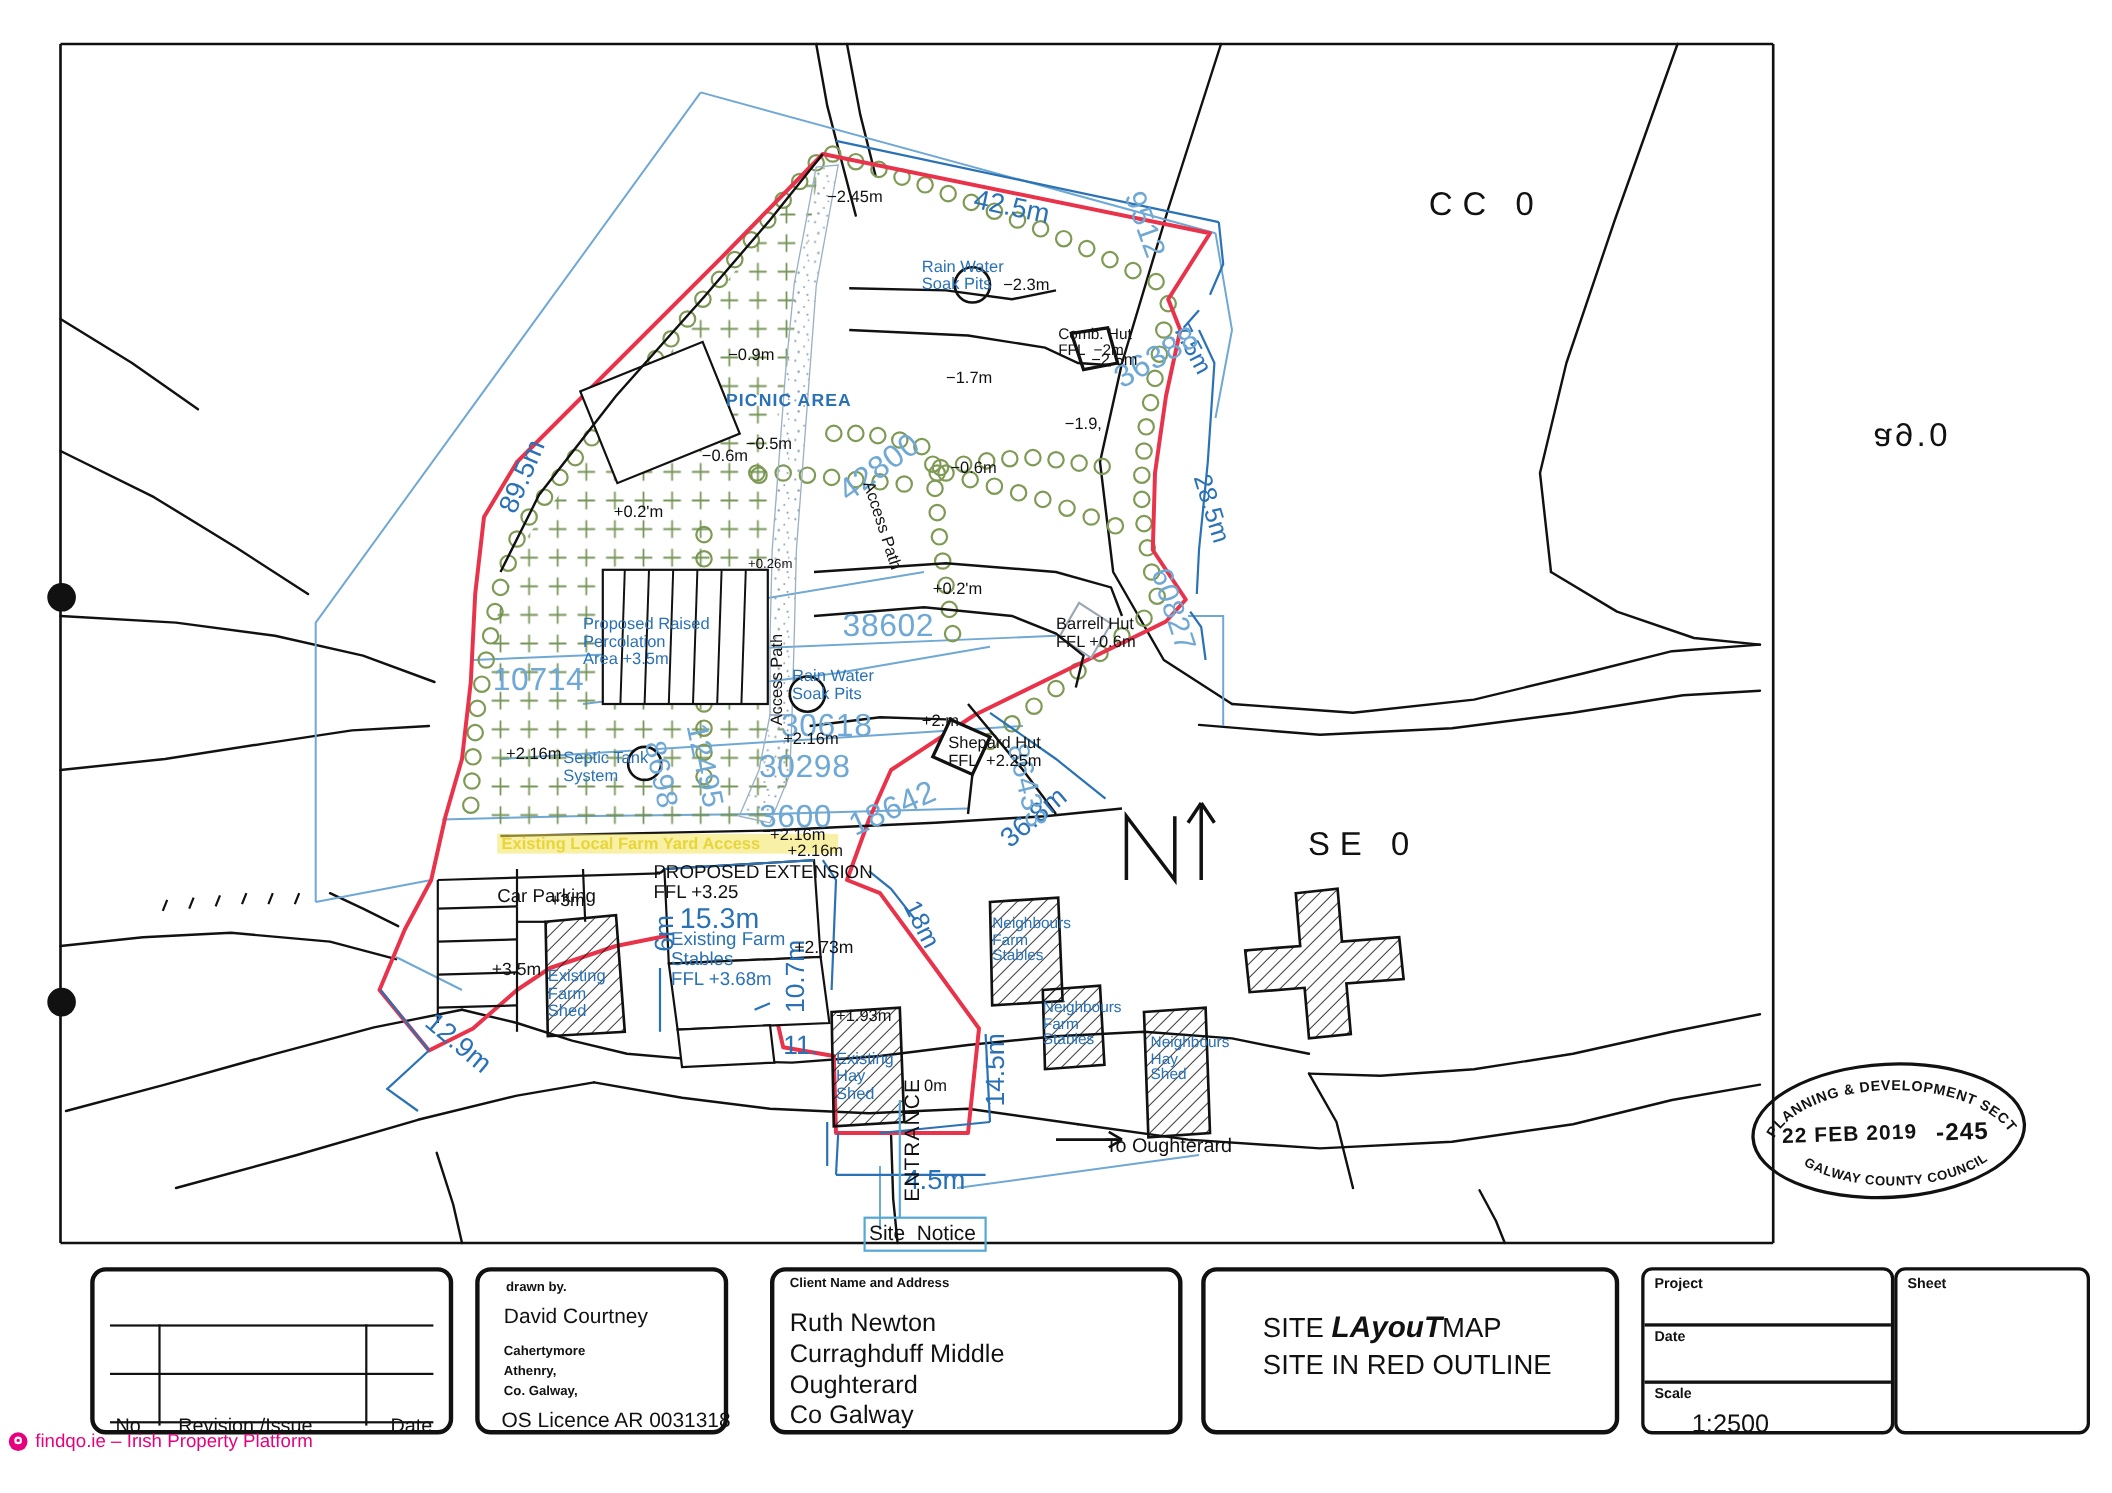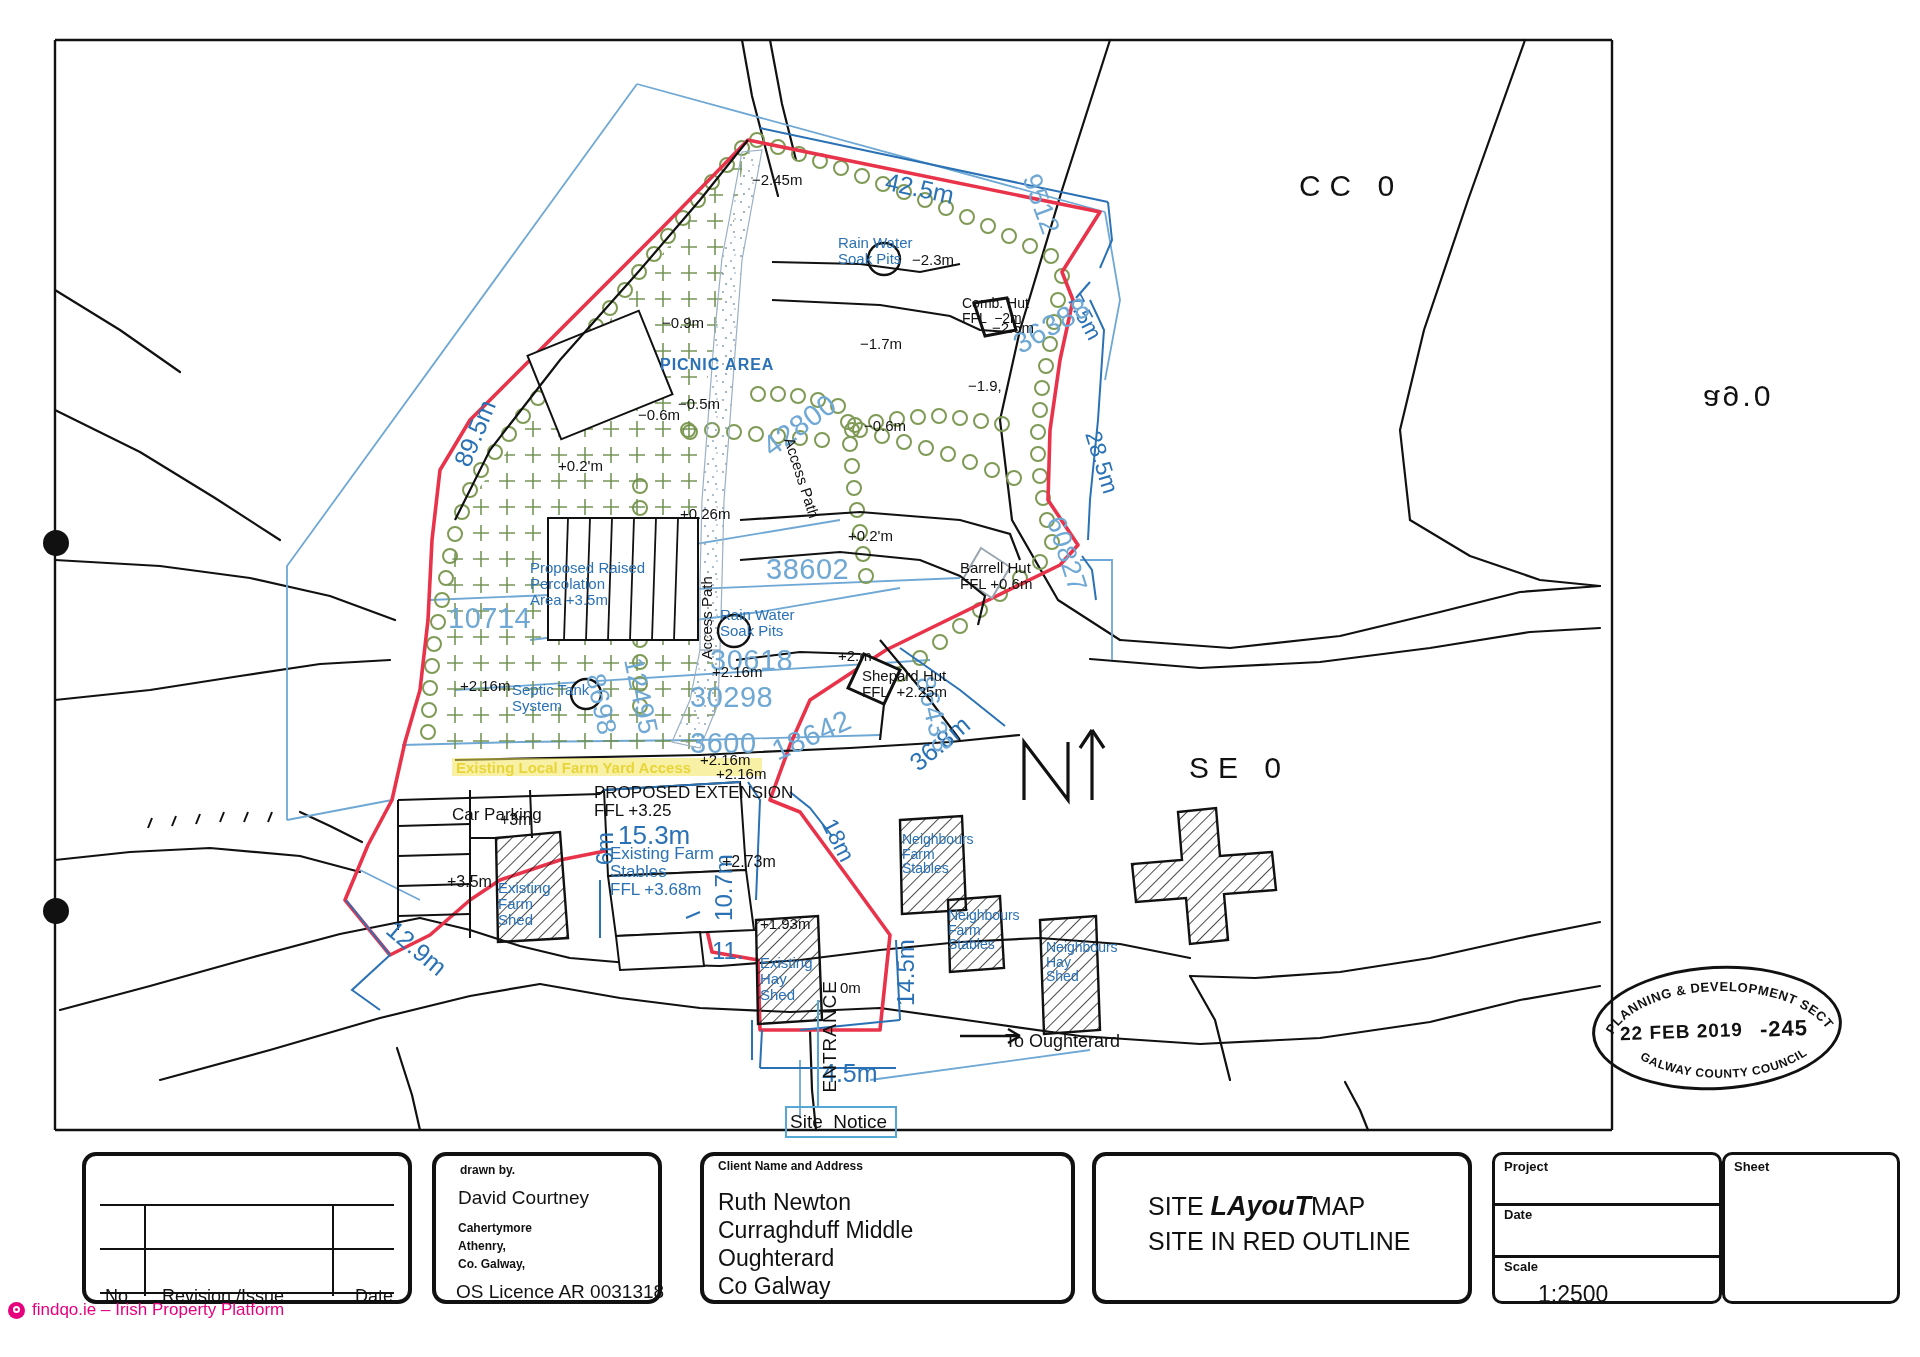--- a/index.html
+++ b/index.html
@@ -501,21 +501,21 @@
 <div class="lbl blk" style="left:862px;top:668px;font-size:15px;">Shepard Hut<br>FFL  +2.25m</div>
 <div class="lbl blue" style="left:902px;top:832px;font-size:14px;">Neighbours<br>Farm<br>Stables</div>
 <div class="lbl blue" style="left:948px;top:908px;font-size:14px;">Neighbours<br>Farm<br>Stables</div>
 <div class="lbl blue" style="left:1046px;top:940px;font-size:14px;">Neighbours<br>Hay<br>Shed</div>
 
 <div class="lbl blk" style="left:752px;top:172px;font-size:15px;">−2.45m</div>
 <div class="lbl blk" style="left:662px;top:315px;font-size:15px;">−0.9m</div>
 <div class="lbl blk" style="left:678px;top:380px;font-size:15px;margin-top:16px;">−0.5m</div>
 <div class="lbl blk" style="left:638px;top:407px;font-size:15px;">−0.6m</div>
 <div class="lbl blk" style="left:558px;top:458px;font-size:15px;">+0.2'm</div>
-<div class="lbl blk" style="left:680px;top:506px;font-size:15px;">+0.26m</div>
+<div class="lbl blk" style="left:680px;top:506px;font-size:12px;">+0.26m</div>
 <div class="lbl blk" style="left:848px;top:528px;font-size:15px;">+0.2'm</div>
 <div class="lbl blk" style="left:900px;top:252px;font-size:15px;padding-left:12px;">−2.3m</div>
 <div class="lbl blk" style="left:860px;top:336px;font-size:15px;text-align:center;">−1.7m</div>
 <div class="lbl blk" style="left:968px;top:378px;font-size:15px;">−1.9,</div>
 <div class="lbl blk" style="left:992px;top:301px;font-size:15px;margin-top:19px;">−2.5m</div>
 <div class="lbl blk" style="left:864px;top:418px;font-size:15px;">−0.6m</div>
 <div class="lbl blk" style="left:460px;top:678px;font-size:15px;">+2.16m</div>
 <div class="lbl blk" style="left:712px;top:664px;font-size:15px;">+2.16m</div>
 <div class="lbl blk" style="left:700px;top:752px;font-size:15px;">+2.16m</div>
 <div class="lbl blk" style="left:716px;top:766px;font-size:15px;">+2.16m</div>

